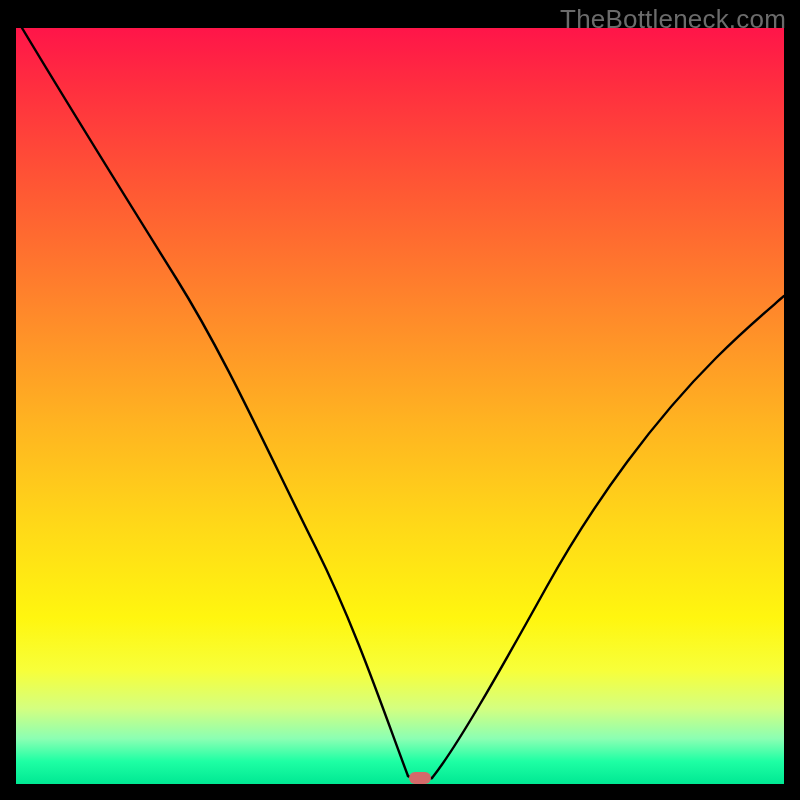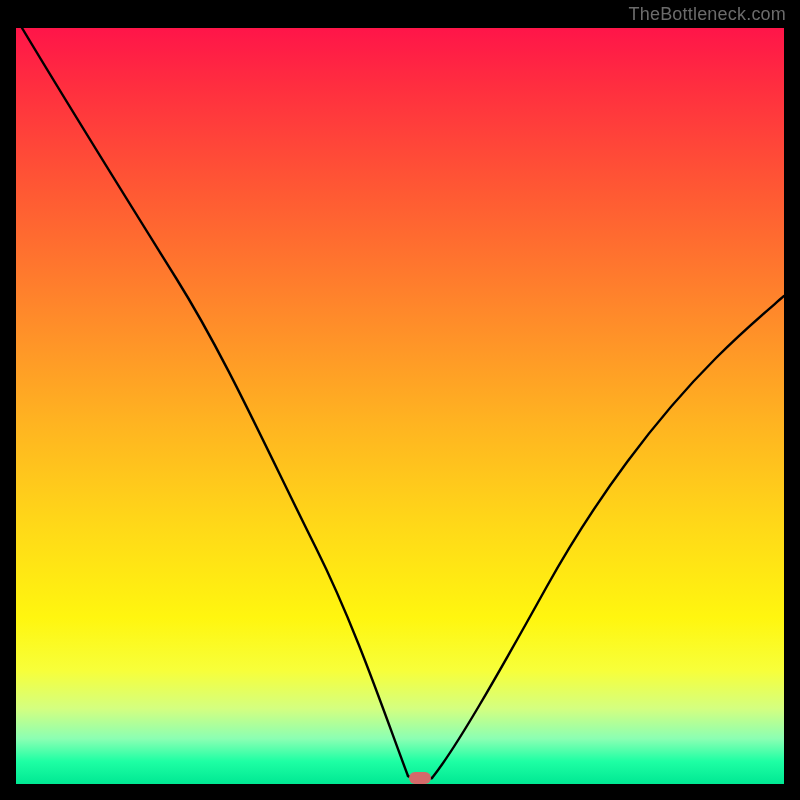--- a/index.html
+++ b/index.html
@@ -15,21 +15,21 @@
     position: relative;
     width: 800px;
     height: 800px;
     background: #000;
   }
   .watermark {
     position: absolute;
     top: 4px;
     right: 14px;
     color: #6b6b6b;
-    font-size: 18px;
+    font-size: 26px;
     font-weight: 500;
     letter-spacing: 0.2px;
     z-index: 10;
   }
   .plot-area {
     position: absolute;
     left: 16px;
     top: 28px;
     width: 768px;
     height: 756px;

